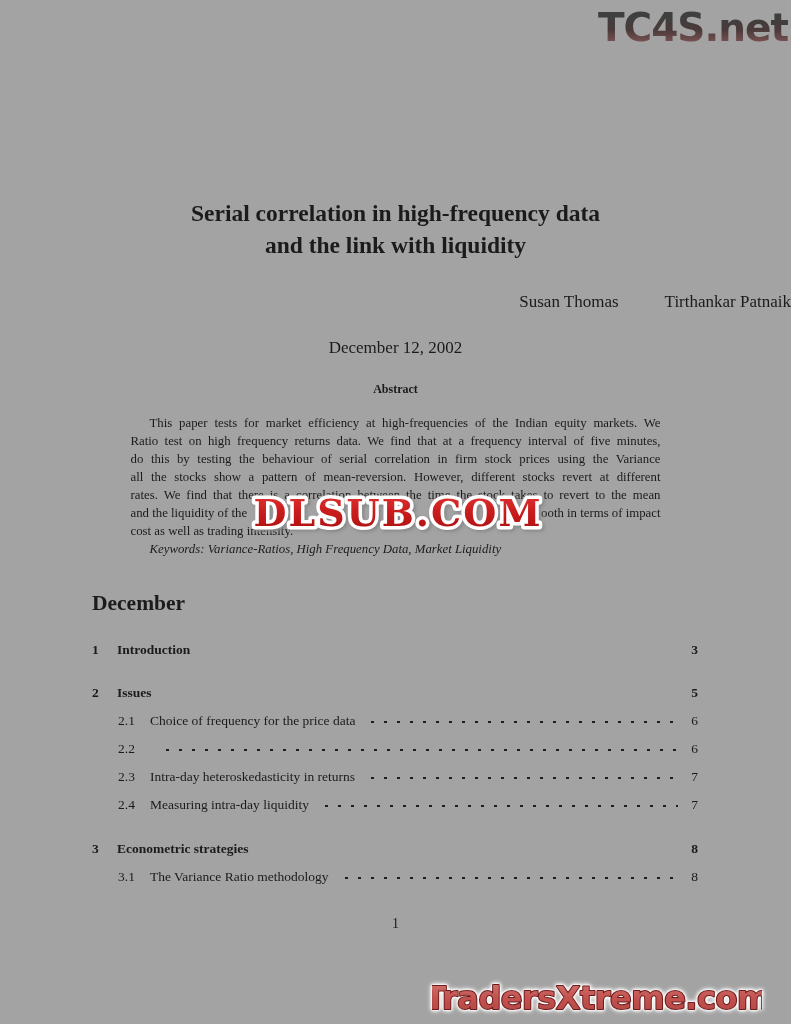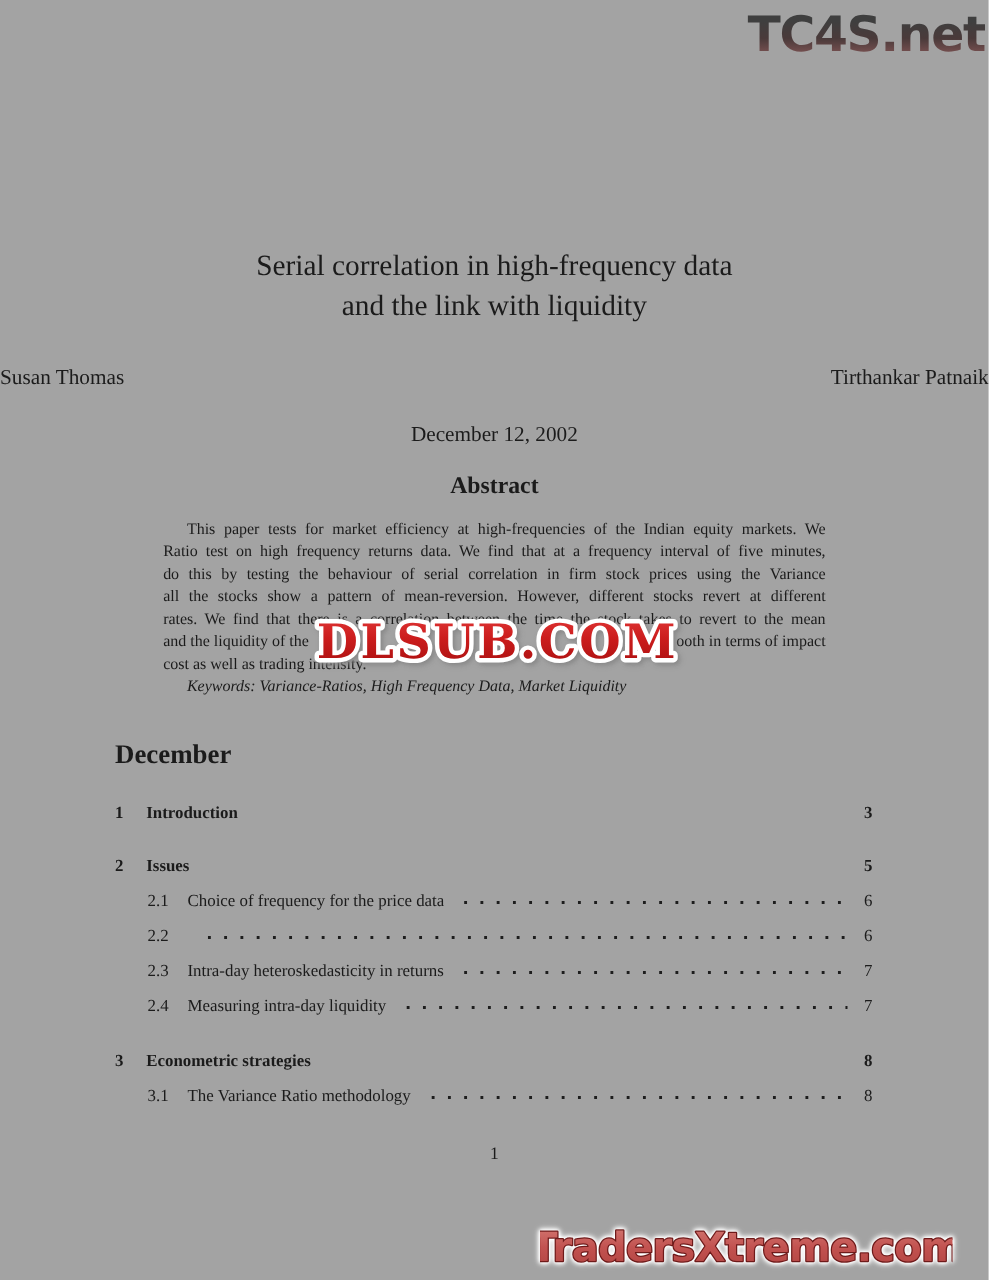--- a/index.html
+++ b/index.html
@@ -8,28 +8,28 @@
     width:791px;height:1024px;
     background:#a3a3a3;
     font-family:"Liberation Serif","DejaVu Serif",serif;
     color:#1b1b1b;
     overflow:hidden;
   }
   
   .doc{padding-top:197px;}
   .title{
     margin:0;text-align:center;
-    font-size:23.5px;font-weight:400;line-height:32px;
+    font-size:23.5px;font-weight:700;line-height:32px;
   }
   .authors{
-    margin-top:32px;display:flex;justify-content:space-between;gap:62px;
+    margin-top:32px;display:flex;justify-content:flex-end;gap:46px;
     font-size:17px;line-height:18px;
   }
   .date{margin-top:28px;text-align:center;font-size:17px;line-height:18px;}
-  .abs-head{margin-top:24px;text-align:center;font-size:19px;font-weight:bold;line-height:16px;}
+  .abs-head{margin-top:24px;text-align:center;font-size:12px;font-weight:bold;line-height:16px;}
   .abs-body{width:530px;margin:17px auto 0 auto;font-size:12.8px;line-height:18px;}
   .abs-line{text-align:justify;text-align-last:justify;}
   .abs-line.first{text-indent:19px;}
   .abs-line.split{display:flex;justify-content:space-between;}
   .abs-line.last{text-align-last:left;}
   .keywords{width:530px;margin:0 auto;font-size:12.8px;line-height:18px;font-style:italic;text-indent:19px;}
   .contents-head{margin:34px 0 0 92px;font-size:21.5px;font-weight:bold;line-height:23px;}
   
   .toc{width:606px;margin-left:92px;font-size:13.5px;}
   .toc-row{display:flex;align-items:baseline;line-height:18px;}

